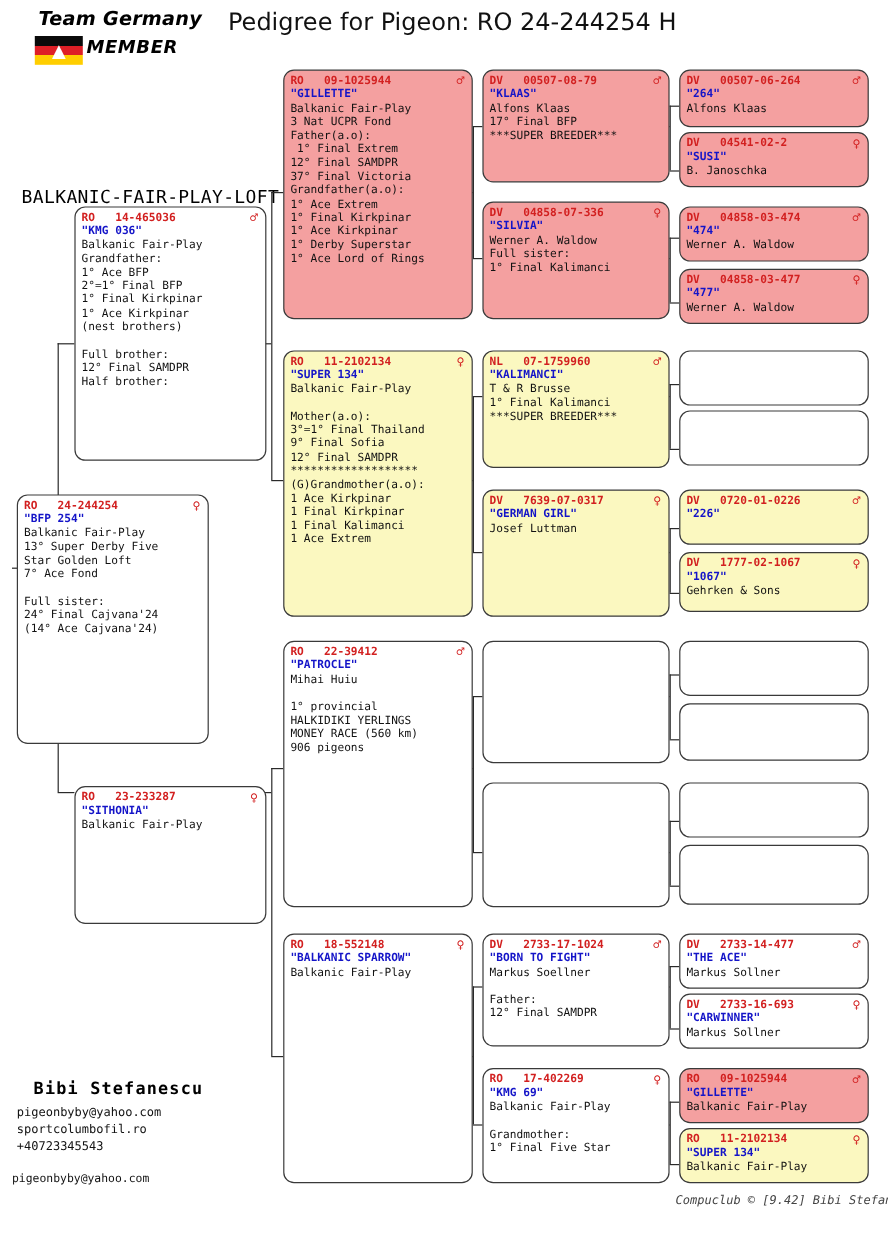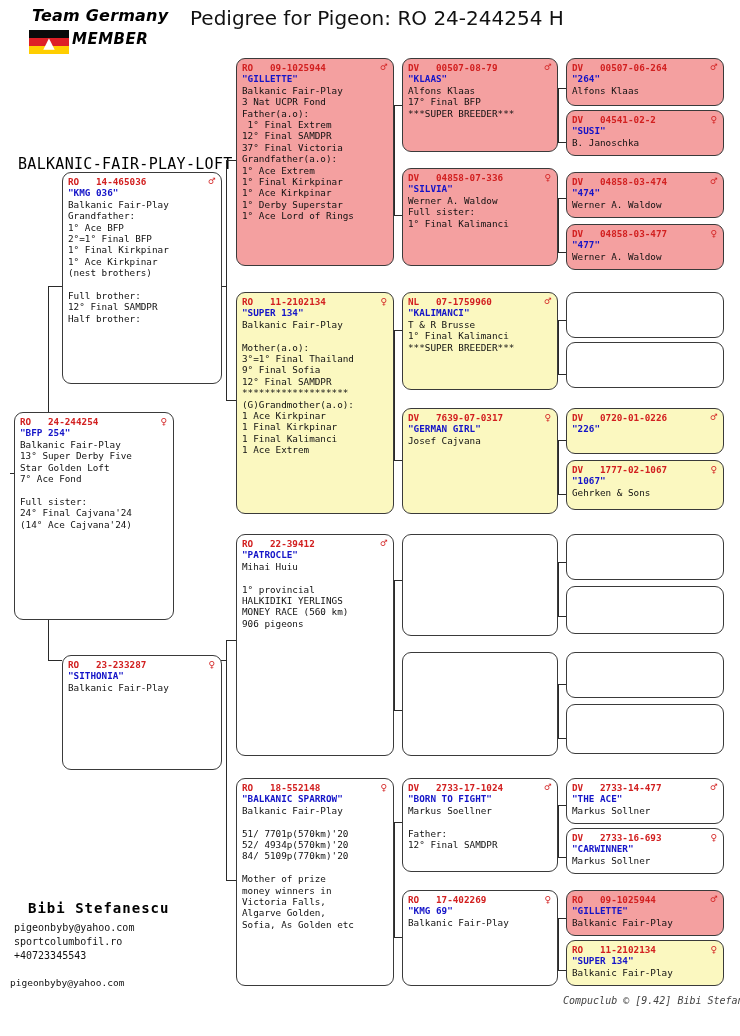--- a/index.html
+++ b/index.html
@@ -272,30 +272,20 @@
 HALKIDIKI YERLINGS
 MONEY RACE (560 km)
 906 pigeons</div>
 </div>
 
 <div class="pbox white" style="left:236px; top:778px; width:158px; height:208px;">
   <span class="sexmark">♀</span>
   <div class="ring">RO   18-552148</div>
   <div class="namequote">"BALKANIC SPARROW"</div>
   <div class="plain">Balkanic Fair-Play</div>
-  <div class="lines">
-51/ 7701p(570km)'20
-52/ 4934p(570km)'20
-84/ 5109p(770km)'20
-
-Mother of prize
-money winners in
-Victoria Falls,
-Algarve Golden,
-Sofia, As Golden etc</div>
 </div>
 
 <div class="pbox pink" style="left:402px; top:58px; width:156px; height:94px;">
   <span class="sexmark">♂</span>
   <div class="ring">DV   00507-08-79</div>
   <div class="namequote">"KLAAS"</div>
   <div class="plain">Alfons Klaas</div>
   <div class="lines">17° Final BFP
 ***SUPER BREEDER***</div>
 </div>
@@ -315,21 +305,21 @@
   <div class="namequote">"KALIMANCI"</div>
   <div class="plain">T &amp; R Brusse</div>
   <div class="lines">1° Final Kalimanci
 ***SUPER BREEDER***</div>
 </div>
 
 <div class="pbox yellow" style="left:402px; top:408px; width:156px; height:106px;">
   <span class="sexmark">♀</span>
   <div class="ring">DV   7639-07-0317</div>
   <div class="namequote">"GERMAN GIRL"</div>
-  <div class="plain">Josef Cajvana</div>
+  <div class="plain">Josef Luttman</div>
 </div>
 
 <div class="pbox white" style="left:402px; top:534px; width:156px; height:102px;">
   <span class="sexmark"></span>
   <div class="ring"></div>
   <div class="namequote"></div>
   <div class="plain"></div>
   <div class="lines"></div>
 </div>
 
@@ -349,20 +339,23 @@
   <div class="lines">
 Father:
 12° Final SAMDPR</div>
 </div>
 
 <div class="pbox white" style="left:402px; top:890px; width:156px; height:96px;">
   <span class="sexmark">♀</span>
   <div class="ring">RO   17-402269</div>
   <div class="namequote">"KMG 69"</div>
   <div class="plain">Balkanic Fair-Play</div>
+  <div class="lines">
+Grandmother:
+1° Final Five Star</div>
 </div>
 
 <div class="pbox pink" style="left:566px; top:58px; width:158px; height:48px;">
   <span class="sexmark">♂</span>
   <div class="ring">DV   00507-06-264</div>
   <div class="namequote">"264"</div>
   <div class="plain">Alfons Klaas</div>
 </div>
 
 <div class="pbox pink" style="left:566px; top:110px; width:158px; height:46px;">

